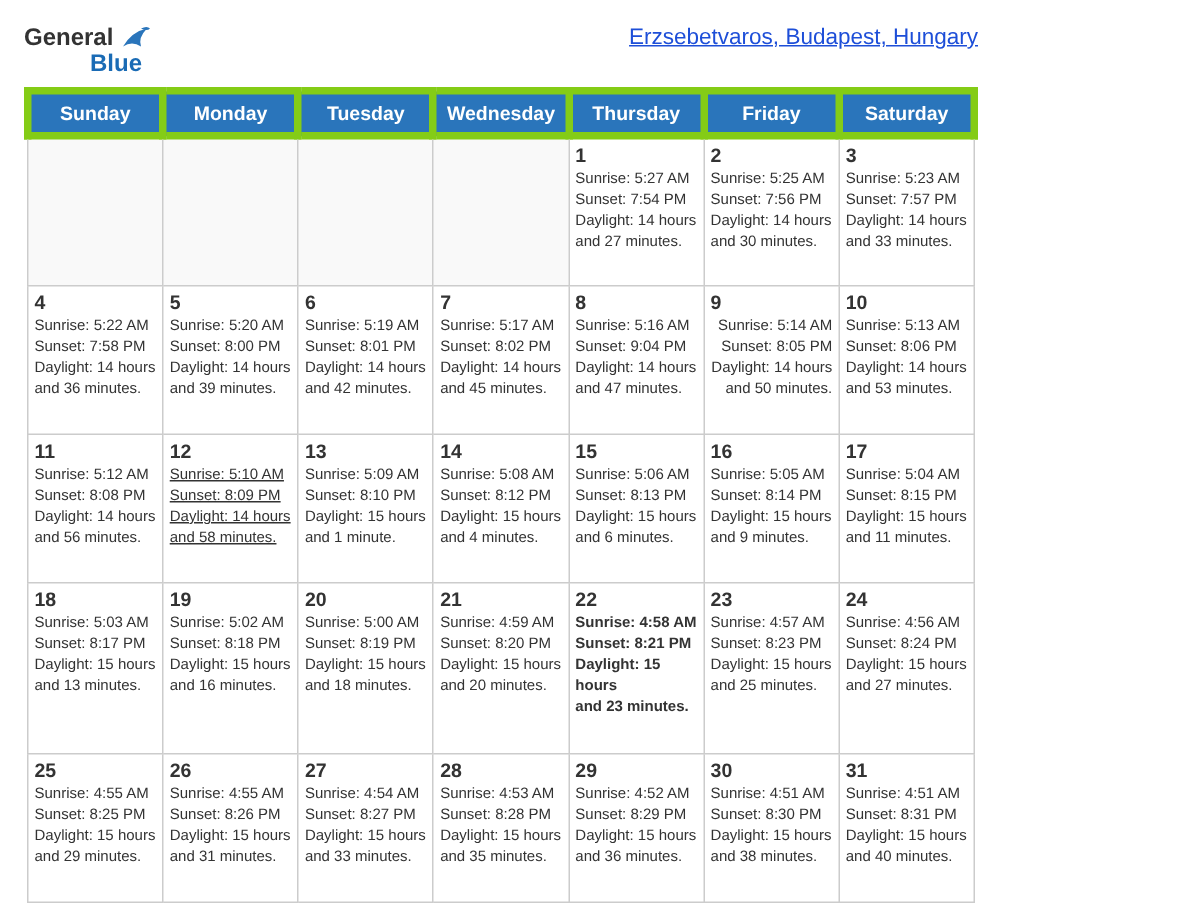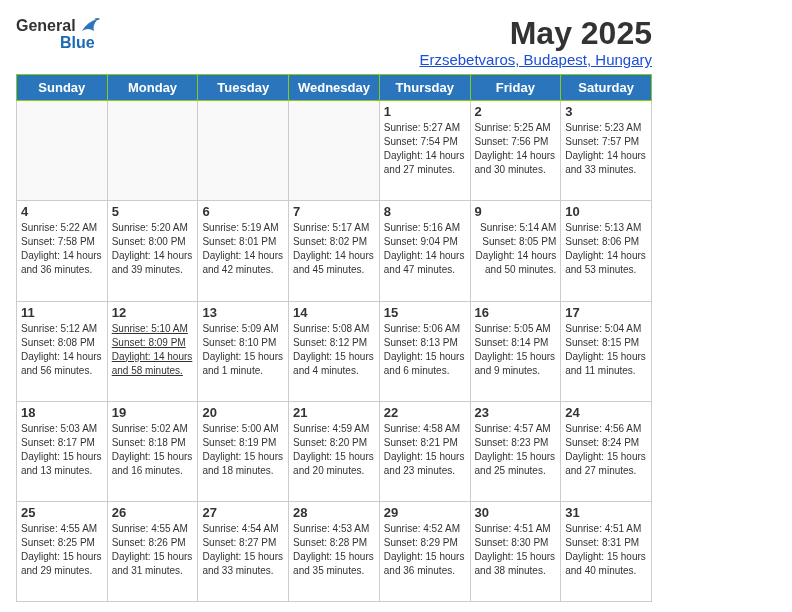--- a/index.html
+++ b/index.html
@@ -55,21 +55,21 @@
       width: 100%;
       table-layout: fixed;
     }
     .calendar th {
       background-color: #2a75bb;
       color: #fff;
       text-align: center;
       font-size: 13px;
       font-weight: bold;
       padding: 5px 2px;
-      border: 1px solid #84cc16;
+      border: 5px solid #84cc16;
     }
     .calendar td {
       border: 1px solid #ccc;
       vertical-align: top;
       padding: 3px 4px;
       font-size: 10.5px;
       color: #333;
       width: calc(100%/7);
       height: 82px;
     }
@@ -104,21 +104,20 @@
           <span class="logo-text logo-general">General</span>
           <svg width="22" height="18" viewBox="0 0 22 18" style="margin-left:2px;">
             <path d="M4 14 Q10 4 20 2 Q14 8 16 14 Q10 10 4 14Z" fill="#2a75bb"></path>
             <path d="M16 2 Q20 0 22 2 Q20 4 16 2Z" fill="#2a75bb"></path>
           </svg>
         </div>
         <span class="logo-text logo-blue" style="display:block;margin-top:-2px;margin-left:44px;">Blue</span>
       </div>
     </div>
     <div class="title-block">
-      <div class="month-title">May 2025</div>
       <div class="subtitle">Erzsebetvaros, Budapest, Hungary</div>
     </div>
   </div>
 
   <table class="calendar">
     <thead>
       <tr>
       <th>Sunday</th>
           <th>Monday</th>
           <th>Tuesday</th>
@@ -282,21 +281,21 @@
           </td>
           <td>
             <span class="day-num">21</span>
             <div class="day-info" style="white-space: pre-line;">Sunrise: 4:59 AM
 Sunset: 8:20 PM
 Daylight: 15 hours
 and 20 minutes.</div>
           </td>
           <td>
             <span class="day-num">22</span>
-            <div class="day-info" style="white-space: pre-line;">Sunrise: 4:58 AM
+            <div class="day-info" style="white-space: pre-line; font-weight: bold;">Sunrise: 4:58 AM
 Sunset: 8:21 PM
 Daylight: 15 hours
 and 23 minutes.</div>
           </td>
           <td>
             <span class="day-num">23</span>
             <div class="day-info" style="white-space: pre-line;">Sunrise: 4:57 AM
 Sunset: 8:23 PM
 Daylight: 15 hours
 and 25 minutes.</div>

